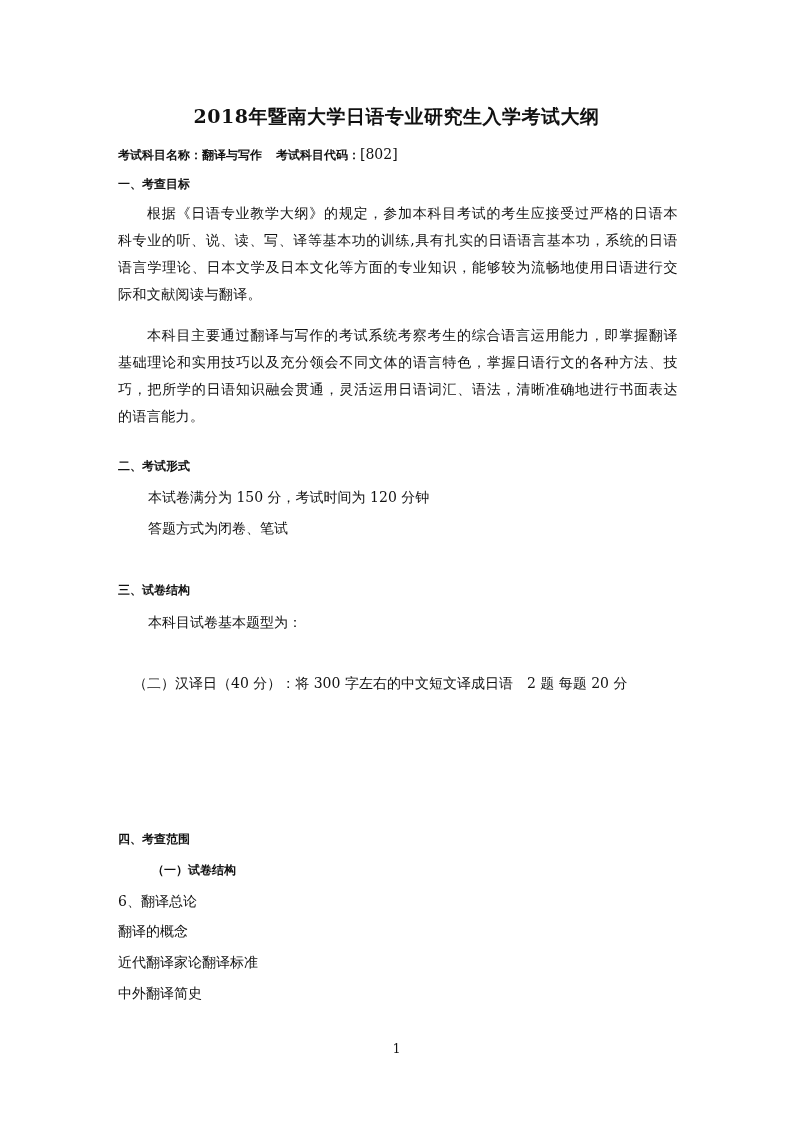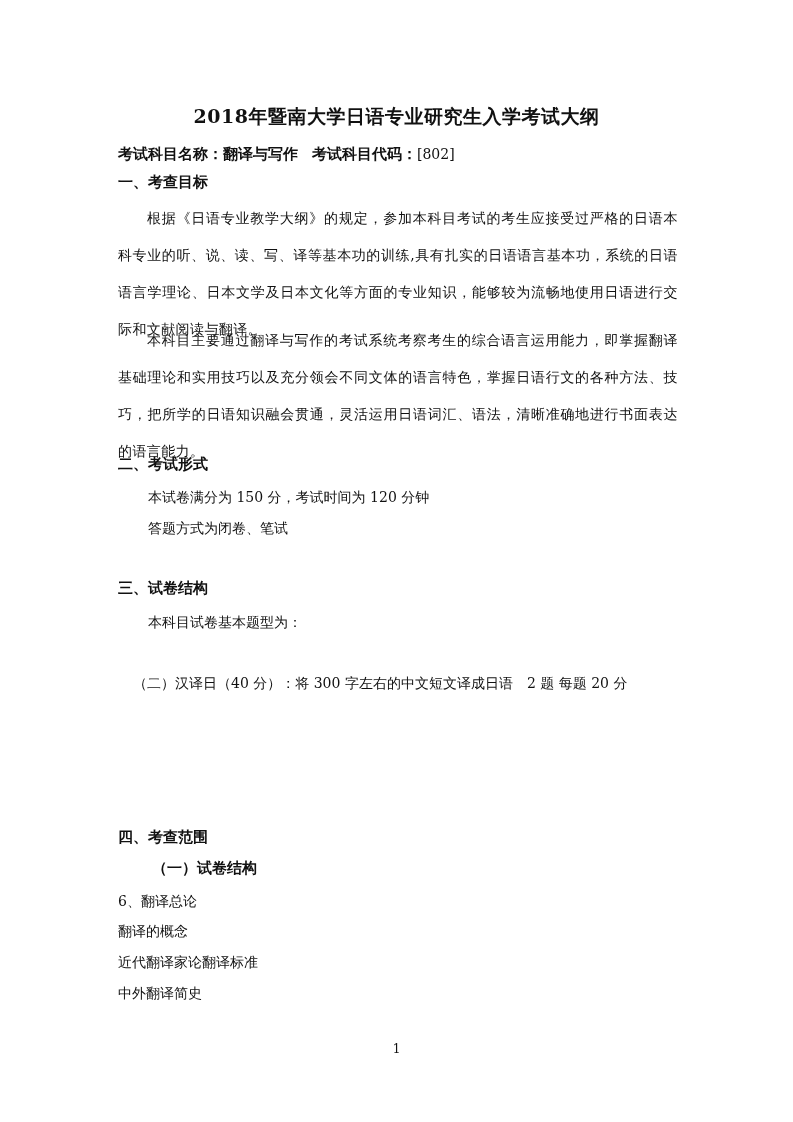--- a/index.html
+++ b/index.html
@@ -2,22 +2,22 @@
 <html><head>
 <meta charset="utf-8">
 <style>
   html, body { margin:0; padding:0; background:#ffffff; }
   body { width:793px; height:1122px; position:relative; overflow:hidden;
          font-family:"DejaVu Serif","Liberation Serif",serif; color:#111; }
   .page { position:absolute; left:0; top:0; width:793px; height:1122px; }
   .line { position:absolute; left:118px; font-size:14px; line-height:18px; white-space:nowrap; }
   .title { position:absolute; left:0; width:793px; top:104px; text-align:center;
            font-size:19px; font-weight:bold; font-family:"DejaVu Serif","Liberation Serif",serif; letter-spacing:0.5px; }
-  .bold { font-weight:bold; font-family:Liberation Mono, monospace; font-size:15px; }
-  .para { position:absolute; left:118px; width:560px; font-size:14px; line-height:37px;
+  .bold { font-weight:bold; font-family:Liberation Sans, sans-serif; font-size:12px; }
+  .para { position:absolute; left:118px; width:560px; font-size:14px; line-height:27px;
           text-align:justify; text-align-last:left; letter-spacing:0.4px; }
   .indent { text-indent:29px; }
   .ind1 { left:148px; }
   .ind2 { left:133px; }
   .ind3 { left:152px; }
   .pagenum { position:absolute; left:0; width:793px; top:1042px; text-align:center; font-size:12px; }
   .gap { display:inline-block; width:14px; }
 </style>
 </head>
 <body>

